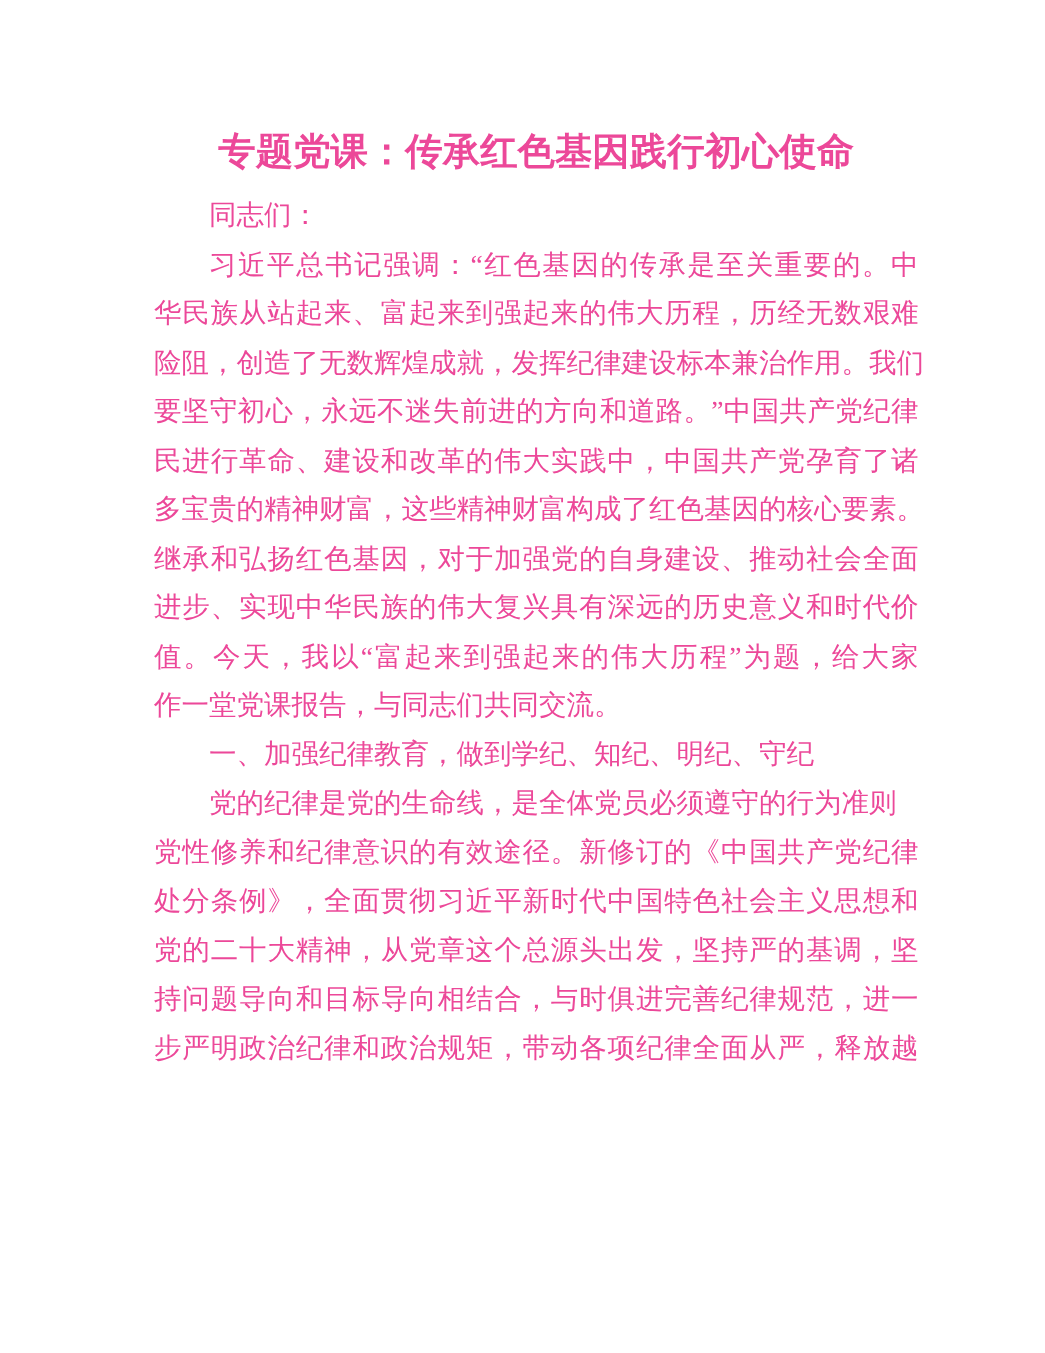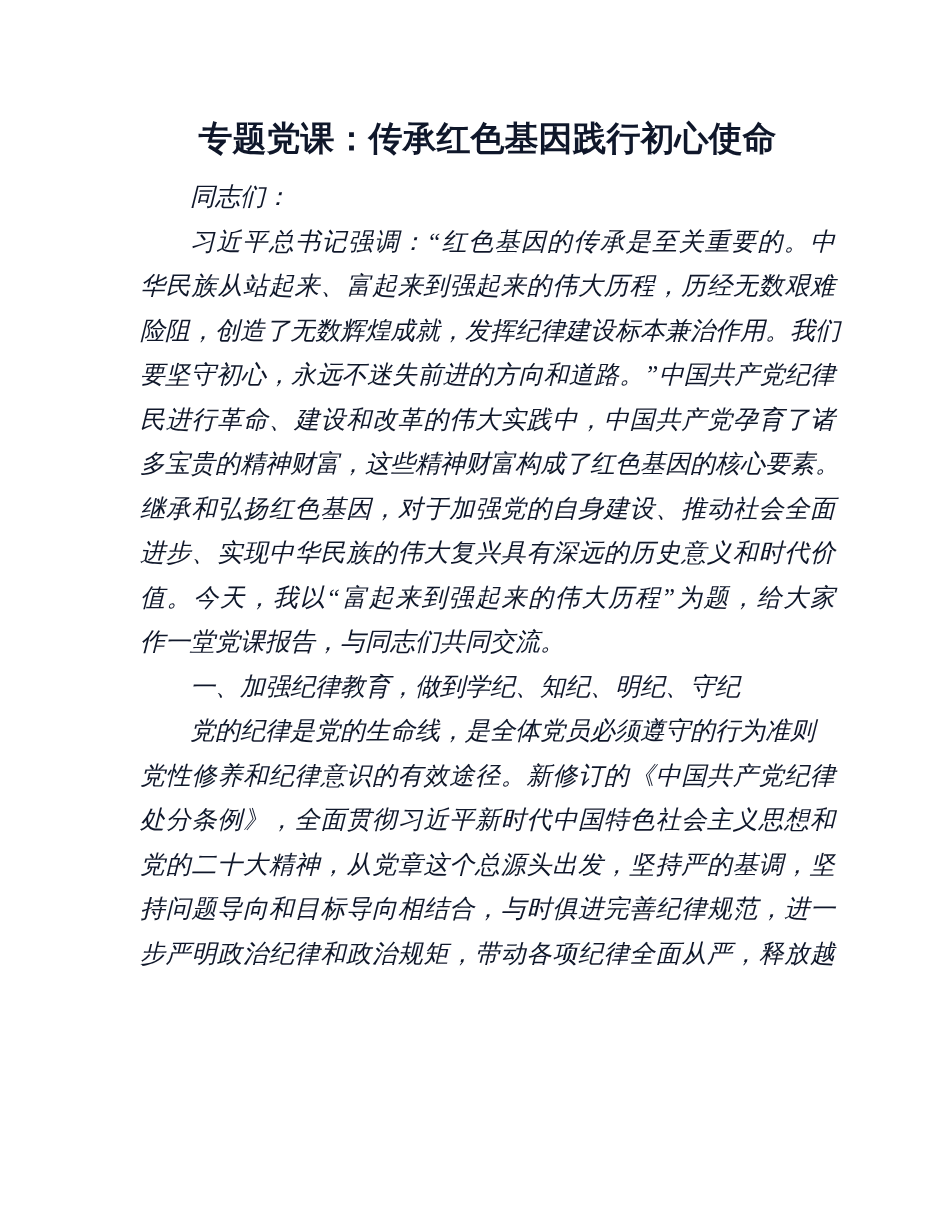--- a/index.html
+++ b/index.html
@@ -5,21 +5,21 @@
   html, body {
     margin: 0;
     padding: 0;
     background: #ffffff;
   }
   .page {
     position: relative;
     width: 950px;
     height: 1230px;
     background: #ffffff;
-    color: #0f172a;
+    color: #ec4899;
     overflow: hidden;
     font-family: "Liberation Serif", "DejaVu Serif", serif;
   }
   .content {
     padding: 114px 115px 0 140px;
   }
   .doc-title {
     font-family: "Liberation Sans", "DejaVu Sans", sans-serif;
     font-size: 34px;
     font-weight: bold;
@@ -30,21 +30,20 @@
   }
   .paragraph {
     margin: 0;
   }
   .line {
     font-size: 25px;
     line-height: 44.5px;
     white-space: nowrap;
     text-align: justify;
     text-align-last: justify;
-    font-style: italic;
   }
   .line.short {
     text-align: left;
     text-align-last: left;
   }
   .line.indent {
     text-indent: 50px;
   }
   .paragraph.heading .line {
     font-weight: normal;

